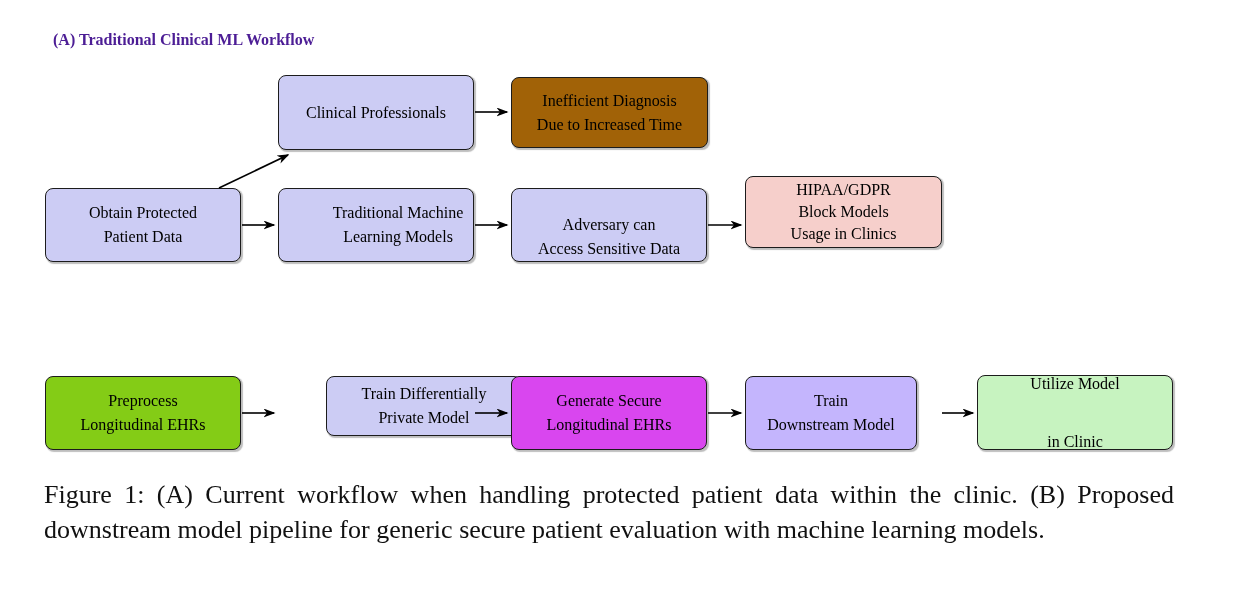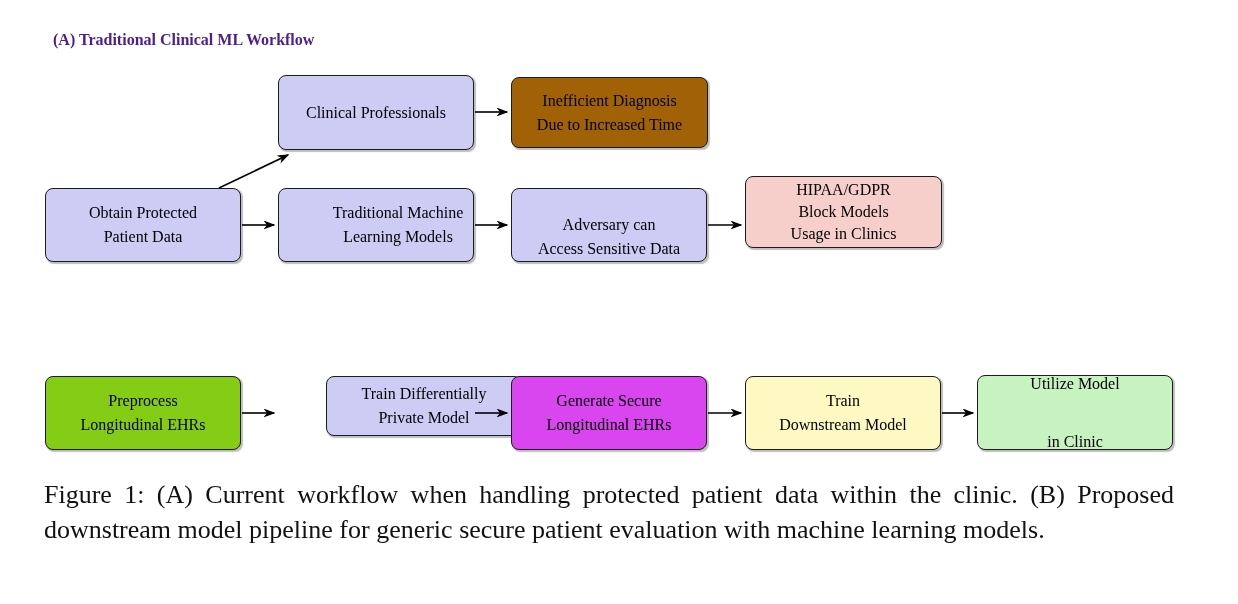--- a/index.html
+++ b/index.html
@@ -97,21 +97,21 @@
   <div class="node" style="left: 278px; top: 376px; width: 196px; height: 60px; background-color: rgb(204, 204, 244); margin-left: 48px;">
     <span class="nline">Train Differentially</span>
     <span class="nline">Private Model</span>
   </div>
 
   <div class="node" style="left: 511px; top: 376px; width: 196px; height: 74px; background-color: #d946ef;">
     <span class="nline">Generate Secure</span>
     <span class="nline">Longitudinal EHRs</span>
   </div>
 
-  <div class="node" style="left: 745px; top: 376px; width: 196px; height: 74px; background-color: #fef9c3;">
+  <div class="node" style="left: 745px; top: 376px; width: 172px; height: 74px; background-color: #c4b5fd;">
     <span class="nline">Train</span>
     <span class="nline">Downstream Model</span>
   </div>
 
   <div class="node" style="left: 977px; top: 375px; width: 196px; height: 75px; background-color: rgb(199, 243, 192); gap: 34px;">
     <span class="nline">Utilize Model</span>
     <span class="nline">in Clinic</span>
   </div>
 
   <svg class="arrows" width="1238" height="604" viewBox="0 0 1238 604">

